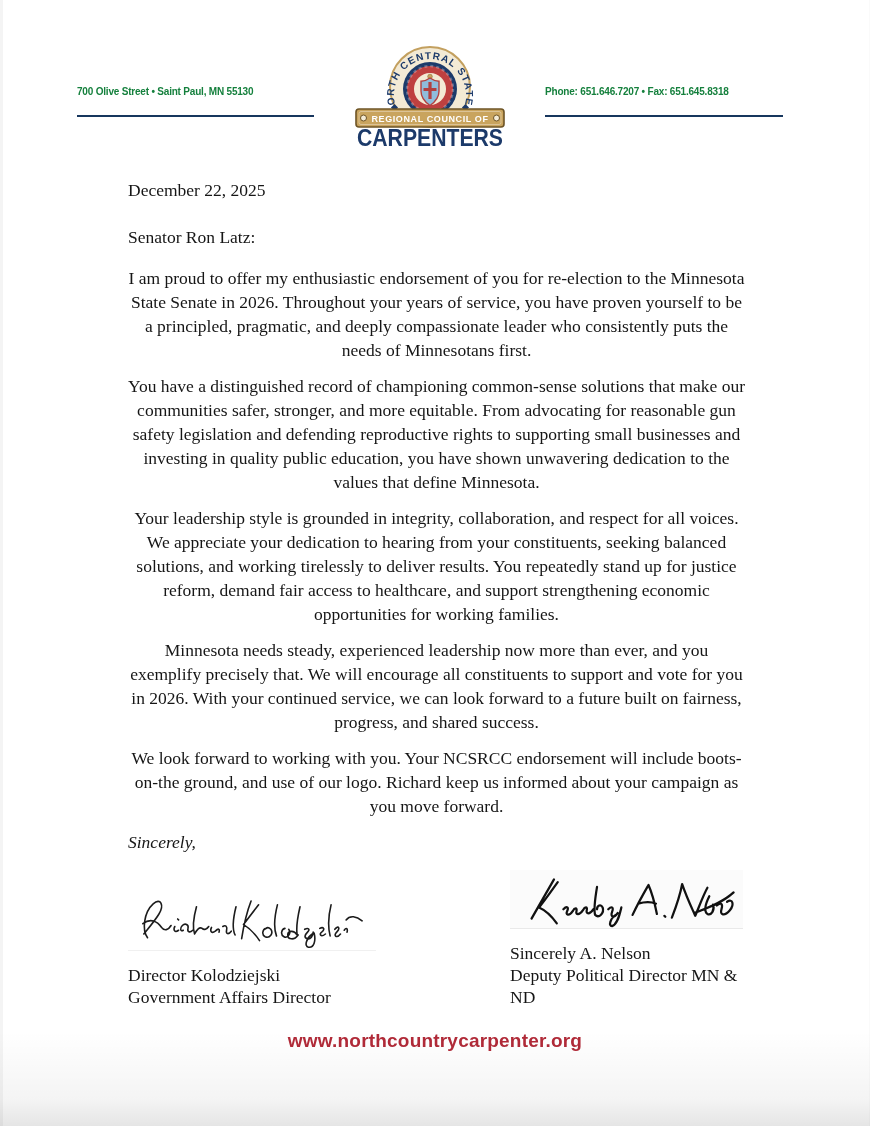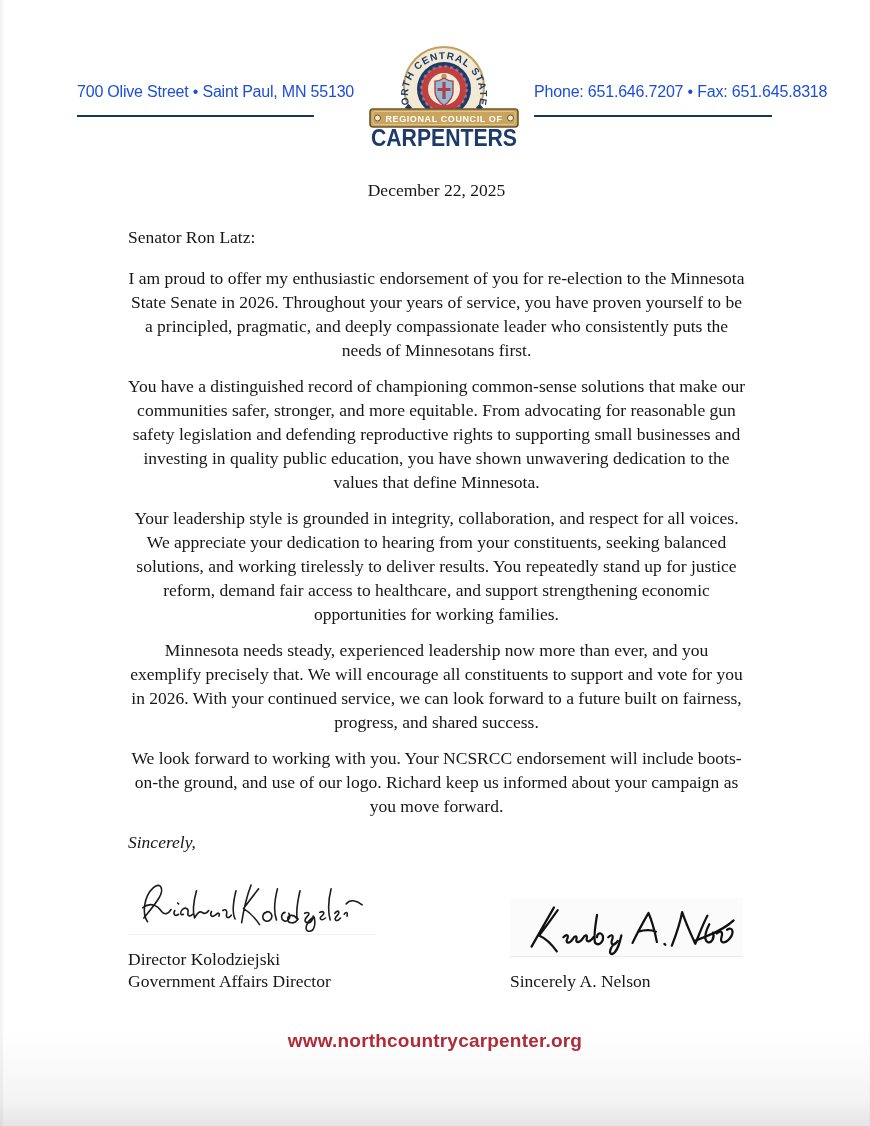--- a/index.html
+++ b/index.html
@@ -27,43 +27,43 @@
   .header {
     display: grid;
     grid-template-columns: 1fr auto 1fr;
     align-items: flex-start;
     padding: 45px 87px 0 77px;
   }
   .header-col { margin-top: 38px; }
   .header-col.right { justify-self: end; }
   .header-text {
     font-family: "Liberation Sans", sans-serif;
-    font-weight: normal;
-    font-size: 16px;
+    font-weight: bold;
+    font-size: 10px;
     line-height: 18px;
     letter-spacing: -0.2px;
-    color: #1d4ed8;
+    color: #15803d;
     white-space: nowrap;
   }
   .header-rule {
     margin-top: 14px;
     height: 2px;
     background: #17365D;
   }
   .header-rule.left-rule  { width: 237px; }
   .header-rule.right-rule { width: 238px; }
   .logo-wrap { width: 160px; margin: 0 10px; }
 
   
   .letter {
     padding: 0 125px 0 128px;
     font-size: 17.5px;
     line-height: 24px;
   }
-  .date { margin: 26px 0 23px; text-align: center; }
+  .date { margin: 26px 0 23px; text-align: left; }
   .salutation { margin: 16px 0 17px; }
   .letter p.para { margin: 0 0 12px; text-align: center; }
   .closing { margin: 3px 0 16px; font-style: italic; }
 
   
   .sig-row { display: flex; align-items: flex-end; margin-top: 2px; }
   .sig-block { width: 382px; }
   .sig-block.right { flex: 1; }
   .sig-img { display: block; border-bottom: 1px solid #f0f0f0; }
   .sig-img.tinted { background: #fbfbfb; border-bottom: 1px solid #e9e9e9; }
@@ -177,20 +177,21 @@
       <div class="sig-block right">
         <svg class="sig-img tinted" width="233" height="58" viewBox="0 0 235 62">
           <g fill="none" stroke="#111" stroke-width="2.4" stroke-linecap="round" stroke-linejoin="round">
             <path d="M16,52 C24,38 33,22 40,10 M44,13 C36,24 29,34 24,40 C31,43 38,50 43,57"></path>
             <path d="M50,42 C54,38 56,40 54,44 C52,48 56,50 60,44 C62,40 65,40 64,44 C63,48 67,49 71,43 C73,39 76,39 75,43 C74,47 78,48 82,42 M86,18 C84,30 82,42 84,48 C88,52 94,46 92,40 C90,36 86,38 86,42 M98,42 C102,38 104,40 102,45 C100,50 104,52 108,46 M112,40 C110,48 108,58 102,60 C98,60 100,52 106,48"></path>
             <path d="M124,48 C130,35 137,23 141,16 C145,25 148,37 150,47 M130,36 C137,34 144,34 149,36 M158,49 l1,1"></path>
             <path d="M166,51 C171,38 175,26 177,15 C181,27 187,40 191,49 C196,37 200,26 204,19 M206,28 C202,36 200,44 204,47 C208,49 212,43 210,37 M214,38 C218,34 221,36 219,42 C217,48 222,50 228,43 C233,37 231,30 225,34 M190,46 C204,41 220,35 232,24"></path>
           </g>
         </svg>
         <div class="sig-name">Sincerely A. Nelson</div>
+        <div class="sig-title">Deputy Political Director MN &amp; ND</div>
       </div>
 
     </div>
   </div>
 
   <div class="footer">
     <span class="footer-url">www.northcountrycarpenter.org</span>
   </div>
 
 </div>

